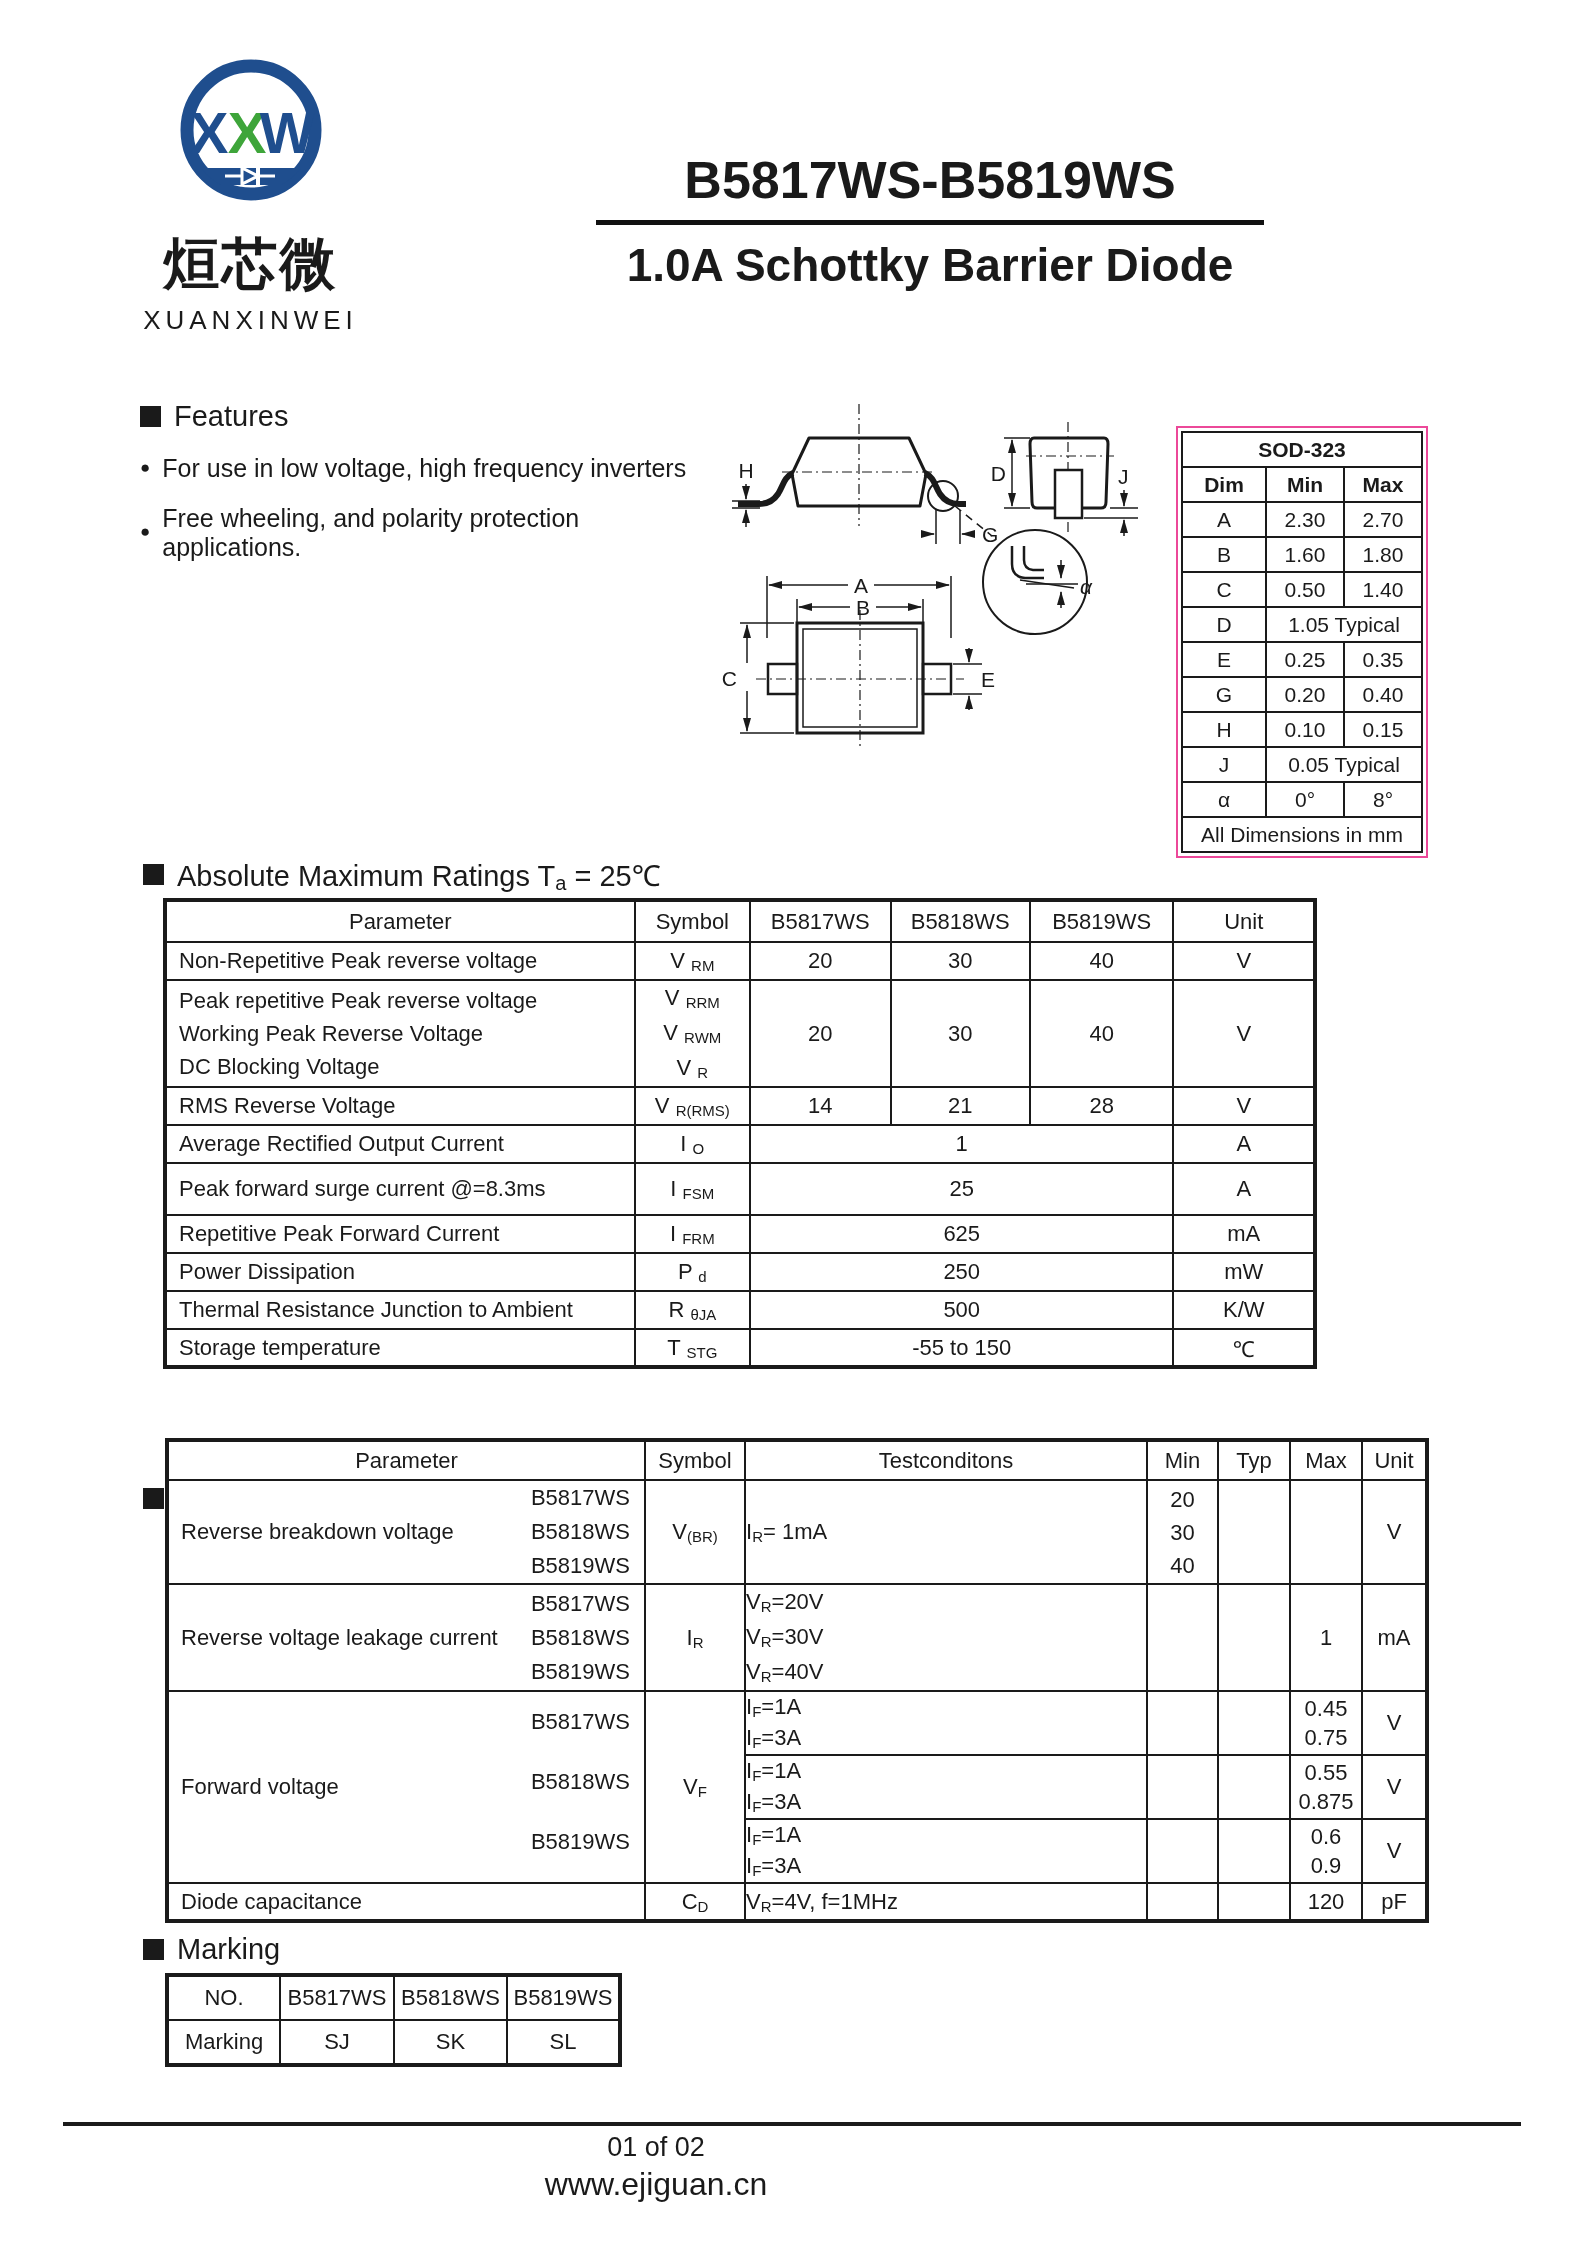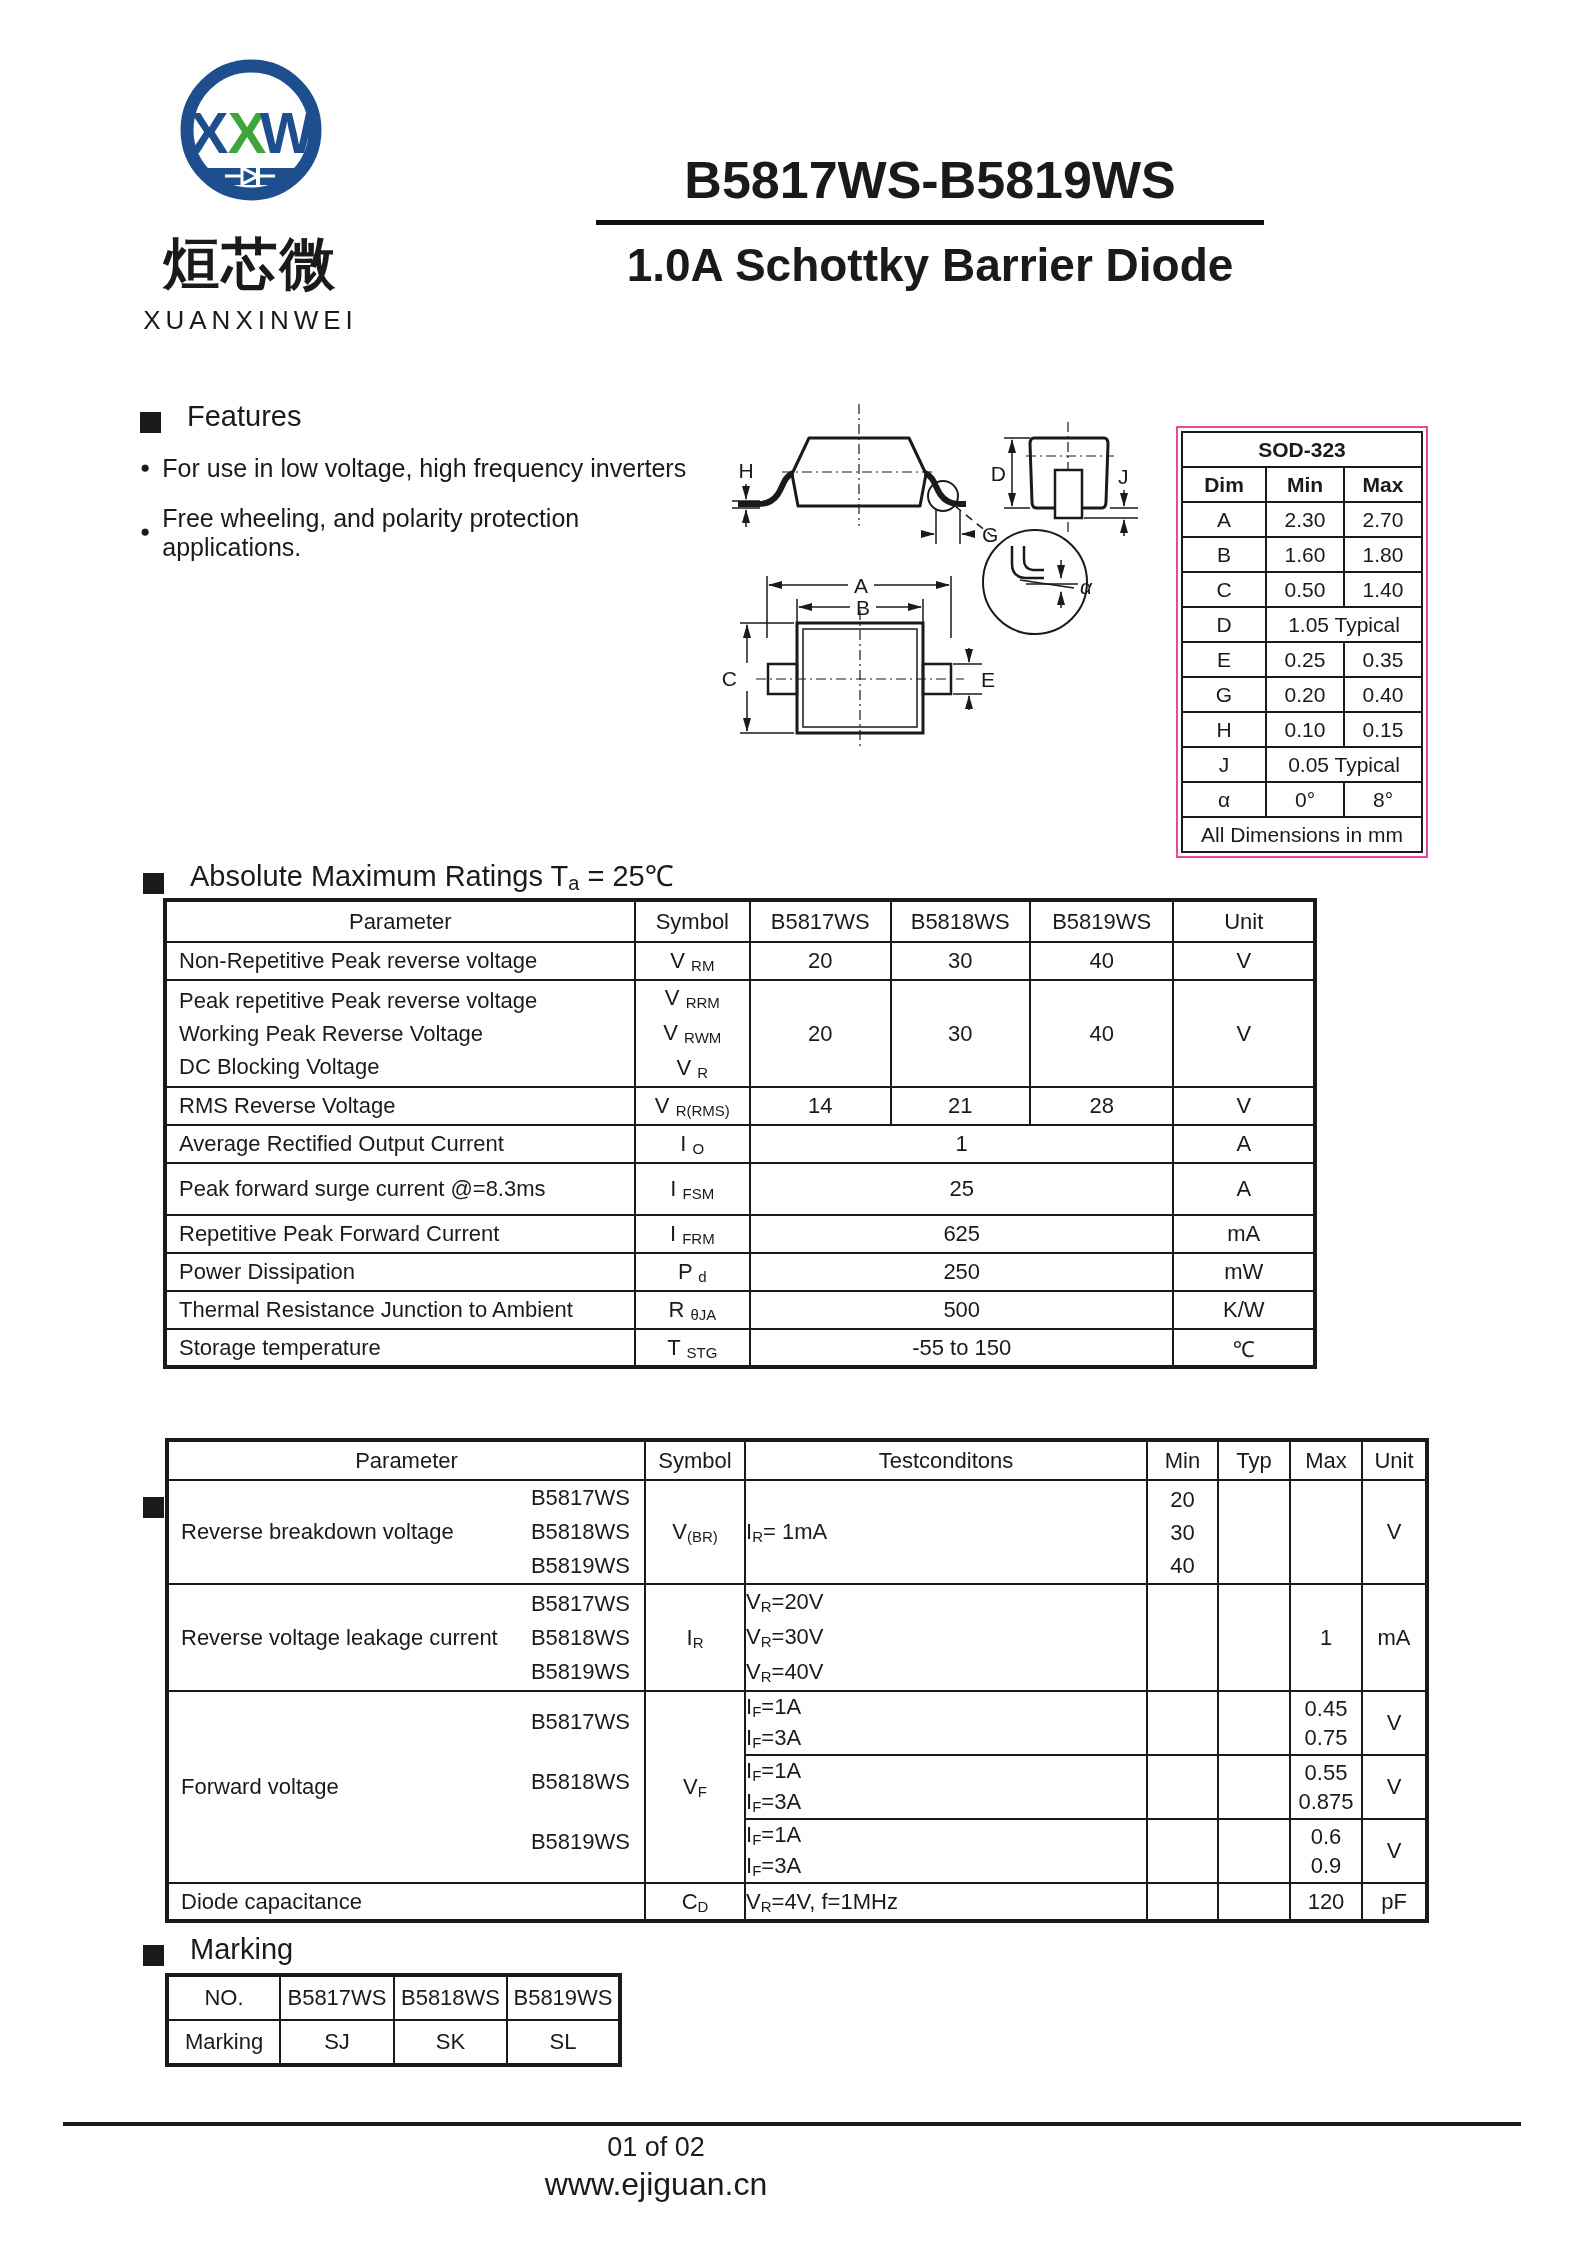--- a/index.html
+++ b/index.html
@@ -13,21 +13,21 @@
            font-family:"Liberation Sans",sans-serif;}
   .logo-latin{font-size:26px;letter-spacing:5px;margin-top:2px;font-weight:500;}
 
   
   .title-block{left:555px;top:150px;width:750px;text-align:center;}
   .doc-title{font-size:52px;font-weight:bold;margin:0;letter-spacing:0px;}
   .title-rule{width:668px;height:5px;background:#111;margin:10px auto 0;}
   .doc-subtitle{font-size:46px;font-weight:bold;margin-top:13px;}
 
   
-  .sec-heading{display:flex;align-items:flex-end;gap:26px;font-size:29px;}
+  .sec-heading{display:flex;align-items:center;gap:13px;font-size:29px;}
   .sq{width:21px;height:21px;background:#1a1a1a;flex:0 0 auto;}
   .hsub{font-size:20px;position:relative;top:4px;}
 
   
   .features{left:140px;top:400px;width:560px;}
   .feat-item{font-size:25px;margin-top:21px;display:flex;align-items:center;gap:12px;}
   .bullet{font-size:17px;position:relative;top:-1px;}
 
   
   .sod-wrap{left:1176px;top:378px;border:2px solid #ec4899;padding:3px;background:#fff;margin-top:48px;}

